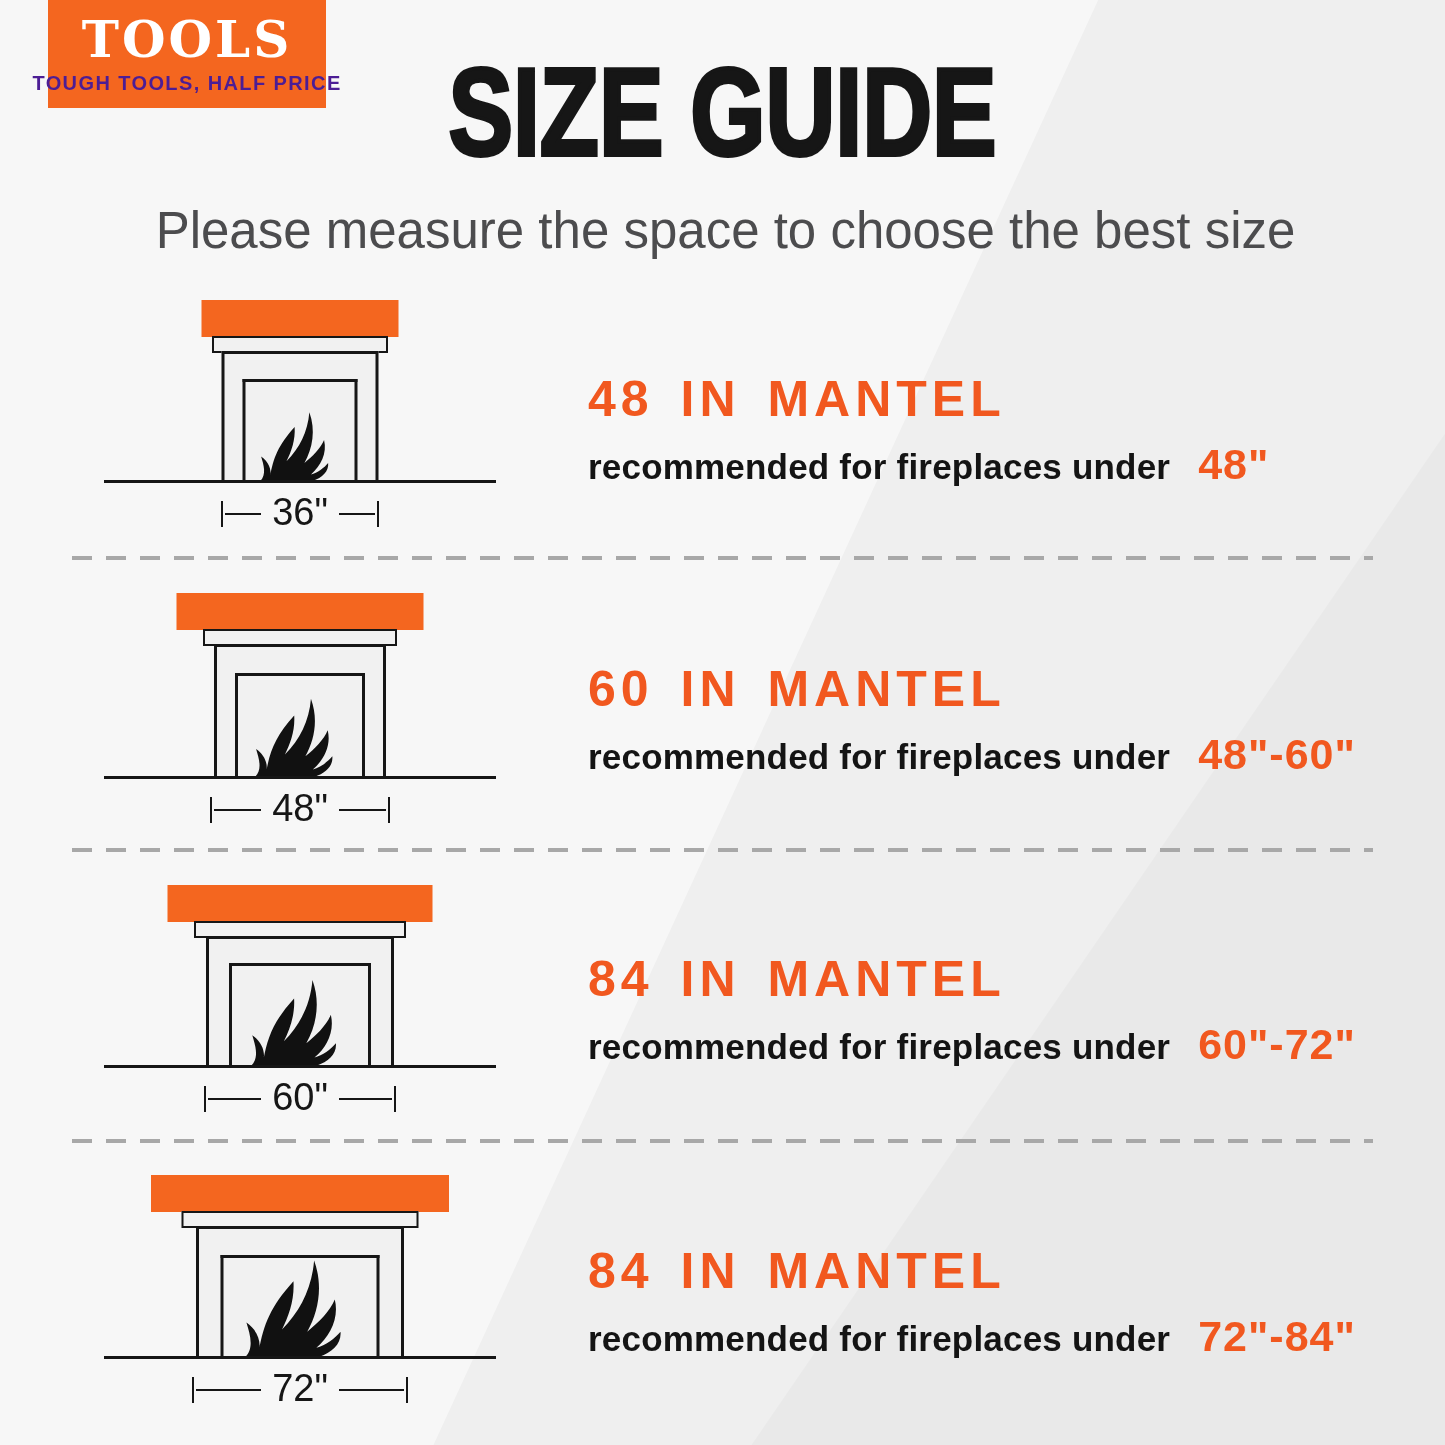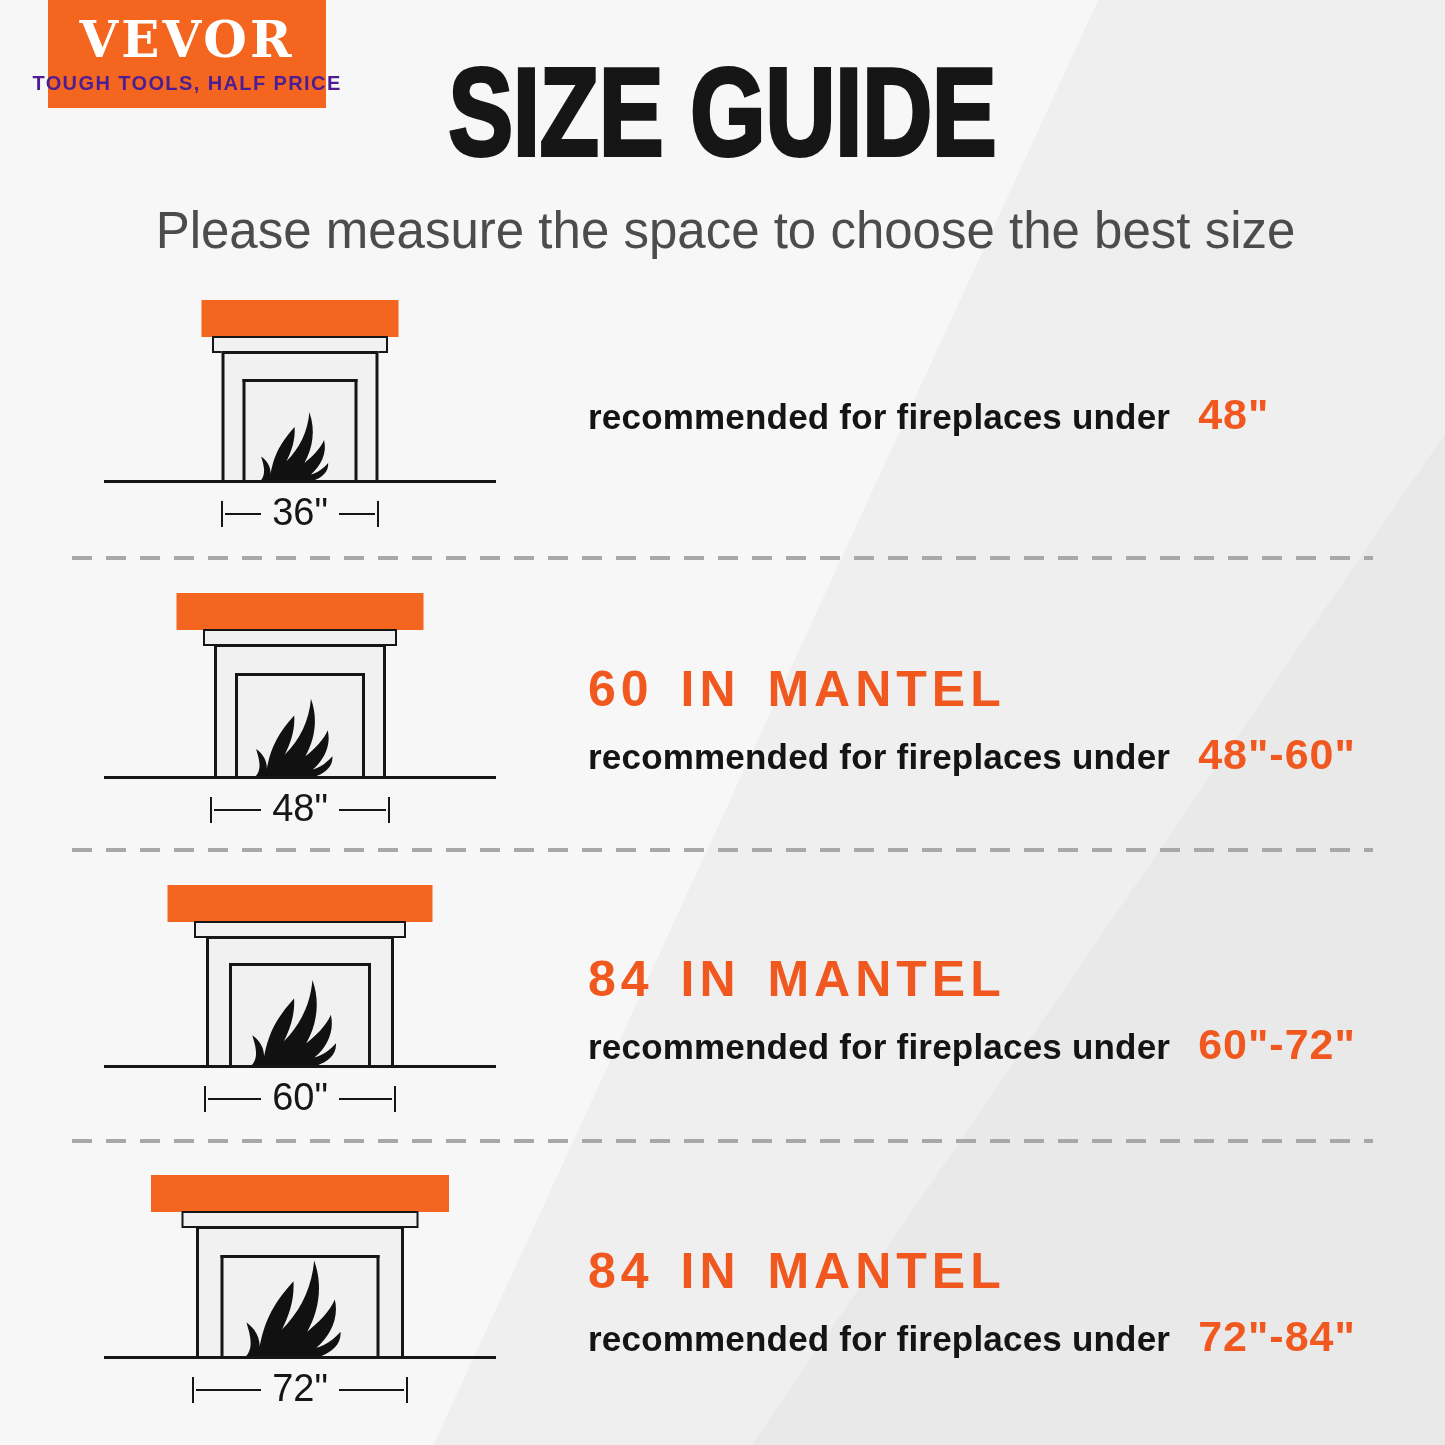--- a/index.html
+++ b/index.html
@@ -59,21 +59,21 @@
   .desc-orange{color:var(--accent_text);font-size:43px;font-weight:bold;letter-spacing:1px;}
 </style>
 </head>
 <body>
 
 <div class="canvas">
   <div class="wedge-light"></div>
   <div class="wedge-dark"></div>
 
   <div class="logo">
-    <div class="logo-brand">VEVOR</div>
+    <div class="logo-brand">TOOLS</div>
     <div class="logo-tag">TOUGH TOOLS, HALF PRICE</div>
   </div>
 
   <div class="title">SIZE GUIDE</div>
   <div class="subtitle">Please measure the space to choose the best size</div>
 
   <div class="separator sep1"></div>
   <div class="separator sep2"></div>
   <div class="separator sep3"></div>
 
@@ -147,20 +147,21 @@
     <div class="centered dim">
       <div class="tick"></div>
       <div class="dimline"></div>
       <div class="dimlabel">72"</div>
       <div class="dimline"></div>
       <div class="tick"></div>
     </div>
   </div>
 
   <div class="row-text t1">
+    <div class="row-heading">48 IN MANTEL</div>
     <div class="row-desc">
       <span class="desc-black">recommended for fireplaces under</span>
       <span class="desc-orange">48"</span>
     </div>
   </div>
 
   <div class="row-text t2">
     <div class="row-heading">60 IN MANTEL</div>
     <div class="row-desc">
       <span class="desc-black">recommended for fireplaces under</span>

